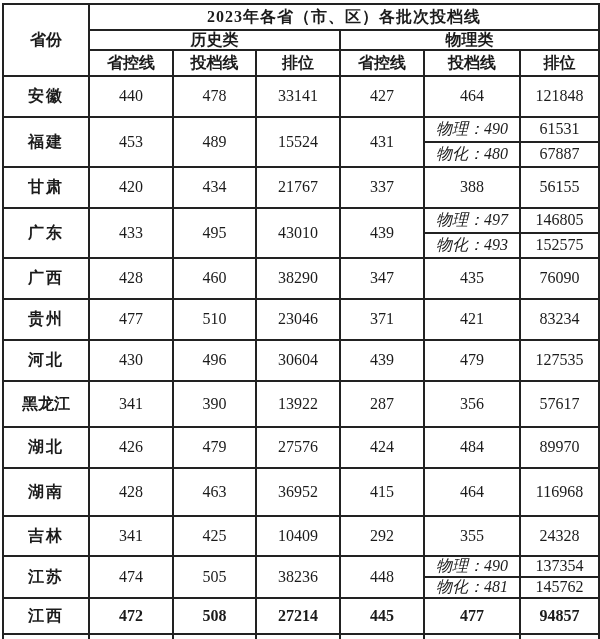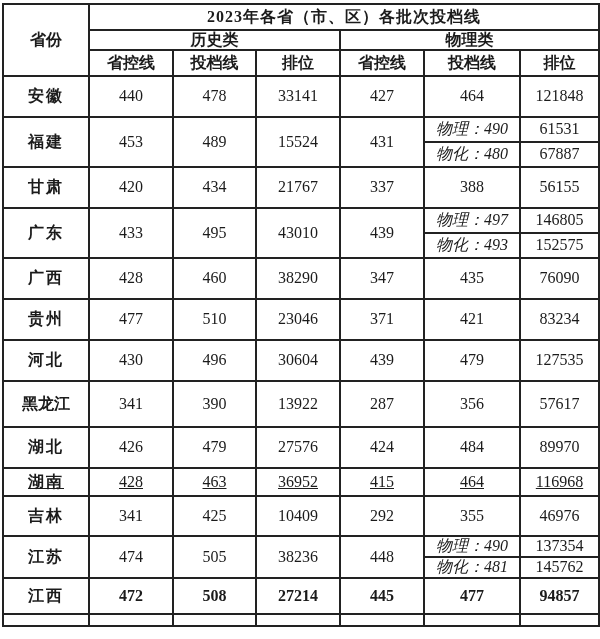--- a/index.html
+++ b/index.html
@@ -42,21 +42,21 @@
     font-weight: bold;
     letter-spacing: 2px;
   }
   .h1 { height: 26px; }
   .h2 { height: 19px; }
   .h3 { height: 26px; }
   .r  { height: 41px; padding-left: 44px; }
   .r-sub1 { height: 25px; margin-top: 17px; }
   .r-sub2 { height: 25px; }
   .r-hlj { height: 46px; }
-  .r-hn  { height: 28px; text-decoration: underline; }
+  .r-hn  { height: 48px; }
   .r-jl  { height: 40px; }
   .r-js1 { height: 21px; }
   .r-js2 { height: 21px; }
   .r-jx  { height: 36px; border-radius: 15px; }
   .r-jx td { font-weight: bold; }
   .split-label {
     text-align: left;
     padding-left: 5px;
     font-size: 14px;
     white-space: nowrap;
@@ -206,21 +206,21 @@
       <td>116968</td>
     </tr>
 
     <tr class="r-jl">
       <td class="prov">吉林</td>
       <td>341</td>
       <td>425</td>
       <td>10409</td>
       <td>292</td>
       <td>355</td>
-      <td>46976</td>
+      <td>24328</td>
     </tr>
 
     <tr class="r-js1">
       <td rowspan="2" class="prov">江苏</td>
       <td rowspan="2">474</td>
       <td rowspan="2">505</td>
       <td rowspan="2">38236</td>
       <td rowspan="2">448</td>
       <td class="split-label">物理：490</td>
       <td class="split-rank">137354</td>

